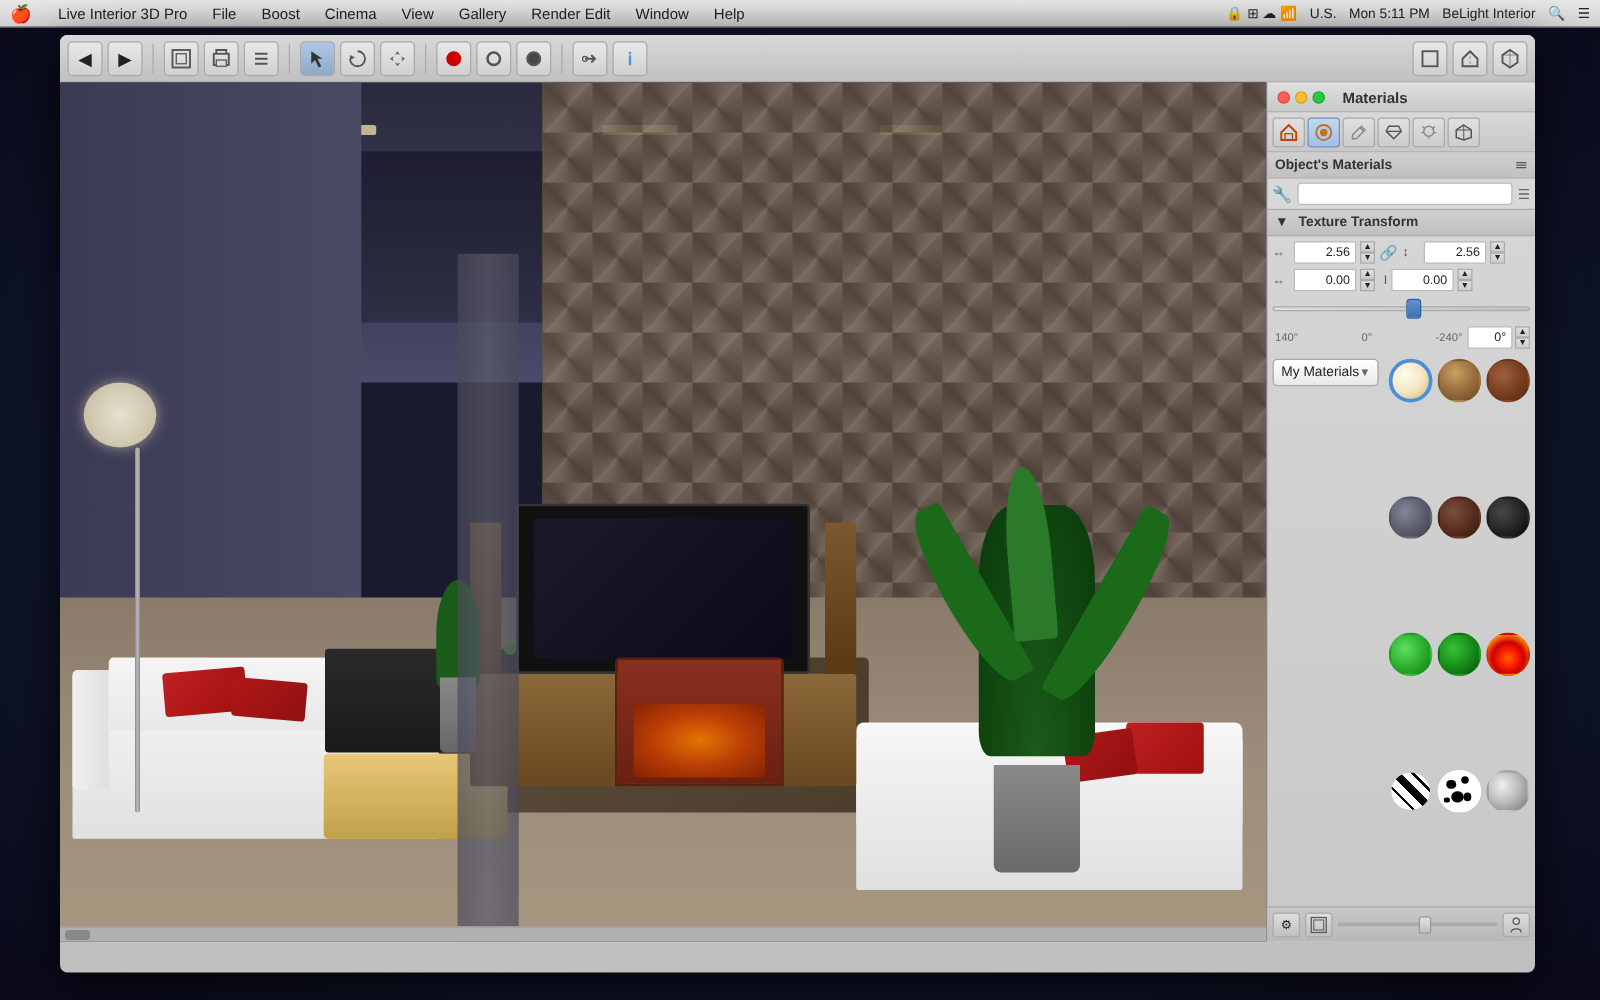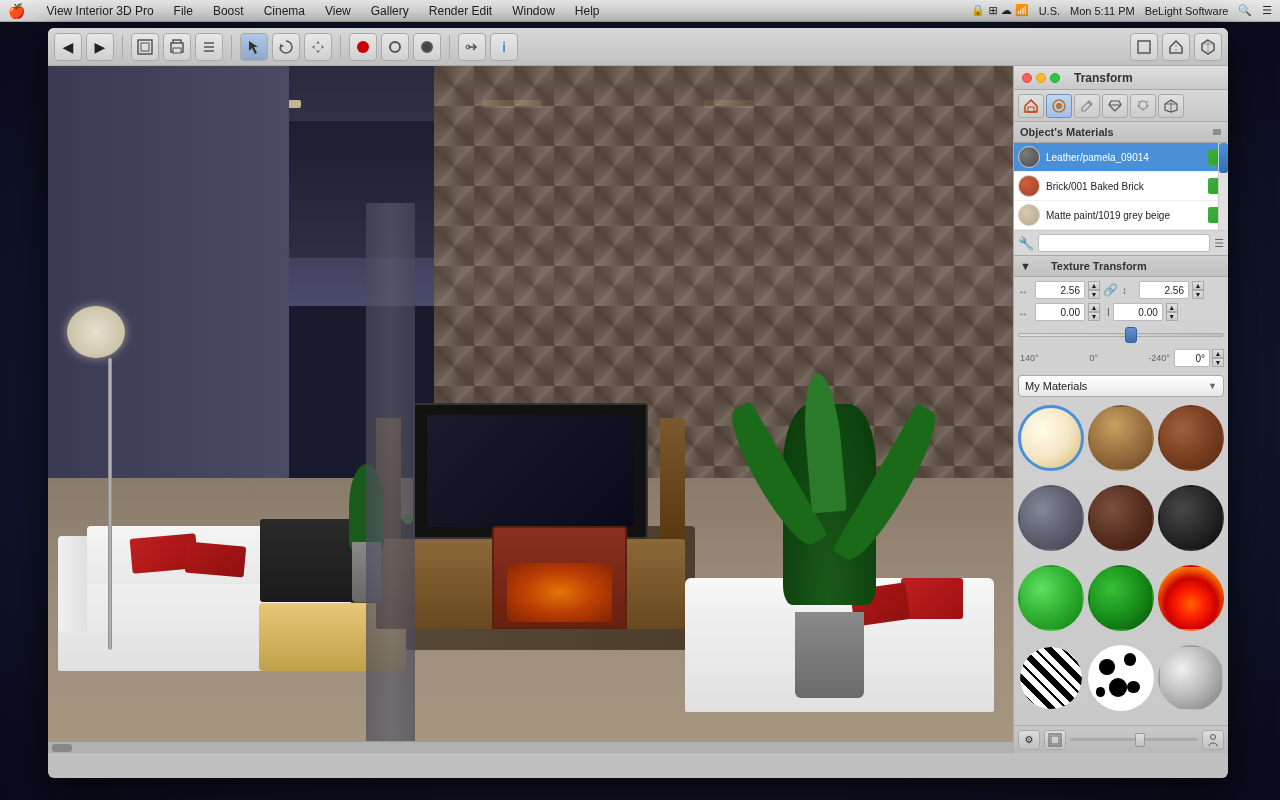--- a/index.html
+++ b/index.html
@@ -237,21 +237,21 @@
     
     .section-header {
       display: flex;
       align-items: center;
       padding: 4px 6px;
       background: linear-gradient(to bottom, #d0d0d0, #c0c0c0);
       border-bottom: 1px solid #aaa;
       font-size: 11px;
       font-weight: 600;
       color: #333;
-      gap: 20px;
+      gap: 8px;
     }
     .material-item {
       display: flex;
       align-items: center;
       padding: 3px 4px;
       border-bottom: 1px solid #eee;
       cursor: pointer;
       gap: 6px;
     }
     .material-item.selected {
@@ -347,21 +347,21 @@
     }
     .rotation-labels {
       display: flex;
       justify-content: space-between;
       font-size: 9px;
       color: #666;
       padding: 0 2px;
     }
 
     
-    .gallery-section { flex: 1; overflow: hidden; display: flex; flex-direction: column; }
+    .gallery-section { flex: 1; overflow: hidden; display: flex; flex-direction: row; }
     .gallery-dropdown {
       margin: 4px;
       height: 22px;
       background: linear-gradient(to bottom, #ffffff, #e8e8e8);
       border: 1px solid #aaa;
       border-radius: 4px;
       display: flex; align-items: center;
       padding: 0 6px;
       cursor: pointer;
     }
@@ -447,34 +447,34 @@
         #fff 14px, #fff 20px
       );
       border-radius: 50%;
     }
   </style>
 </head>
 <body>
 
 <div class="menubar">
   <span class="menubar-apple">🍎</span>
-  <span class="menubar-item">View Interior 3D Pro</span>
+  <span class="menubar-item">Live Interior 3D Pro</span>
   <span class="menubar-item">File</span>
   <span class="menubar-item">Boost</span>
   <span class="menubar-item">Cinema</span>
   <span class="menubar-item">View</span>
   <span class="menubar-item">Gallery</span>
   <span class="menubar-item">Render Edit</span>
   <span class="menubar-item">Window</span>
   <span class="menubar-item">Help</span>
   <div class="menubar-right">
     <span>🔒 ⊞ ☁ 📶</span>
     <span>U.S.</span>
     <span>Mon 5:11 PM</span>
-    <span>BeLight Software</span>
+    <span>BeLight Interior</span>
     <span>🔍</span>
     <span>☰</span>
   </div>
 </div>
 
 <div class="main-window">
 
 
   <div class="toolbar">
     <div class="toolbar-btn">◀</div>
@@ -658,21 +658,21 @@
     </div>
 
     <div class="inspector">
 
       <div class="inspector-titlebar">
         <div class="inspector-traffic">
           <div class="inspector-tl" style="background:#ff5f57;border:1px solid #e0443e;"></div>
           <div class="inspector-tl" style="background:#febc2e;border:1px solid #d4a017;"></div>
           <div class="inspector-tl" style="background:#28c840;border:1px solid #1aab29;"></div>
         </div>
-        <span class="inspector-title">Transform</span>
+        <span class="inspector-title">Materials</span>
       </div>
 
       <div class="inspector-toolbar">
         <div class="insp-btn">
           <svg width="16" height="16" viewBox="0 0 16 16">
               <path d="M8,2 L14,8 L14,14 L2,14 L2,8 Z" fill="none" stroke="#c0400a" stroke-width="1.5"></path>
               <rect x="5" y="9" width="6" height="5" fill="none" stroke="#c0400a" stroke-width="1"></rect>
             </svg>
         </div>
         <div class="insp-btn active">
@@ -711,44 +711,20 @@
       <div class="section-header">
         <span>Object's Materials</span>
         <div style="flex:1"></div>
         <svg width="10" height="10" viewBox="0 0 10 10">
             <line x1="1" y1="3" x2="9" y2="3" stroke="#555" stroke-width="1"></line>
             <line x1="1" y1="5" x2="9" y2="5" stroke="#555" stroke-width="1"></line>
             <line x1="1" y1="7" x2="9" y2="7" stroke="#555" stroke-width="1"></line>
           </svg>
       </div>
 
-      <div style="background:white;border-bottom:1px solid #ccc;position:relative;">
-
-        <div class="material-item selected">
-          <div class="material-swatch" style="background:radial-gradient(circle at 35% 35%, #7a7a7a, #4a4a4a);"></div>
-          <span class="material-name">Leather/pamela_09014</span>
-          <div style="width:16px;height:16px;background:linear-gradient(135deg,#4a4,#2a2);border-radius:2px;"></div>
-        </div>
-
-        <div class="material-item">
-          <div class="material-swatch" style="background:radial-gradient(circle at 35% 35%, #d06040, #a04020);"></div>
-          <span class="material-name">Brick/001 Baked Brick</span>
-          <div style="width:16px;height:16px;background:linear-gradient(135deg,#4a4,#2a2);border-radius:2px;"></div>
-        </div>
-
-        <div class="material-item">
-          <div class="material-swatch" style="background:radial-gradient(circle at 35% 35%, #d8c8b0, #b8a888);"></div>
-          <span class="material-name">Matte paint/1019 grey beige</span>
-          <div style="width:16px;height:16px;background:linear-gradient(135deg,#4a4,#2a2);border-radius:2px;"></div>
-        </div>
-
-        <div style="position:absolute;right:0;top:0;bottom:0;width:10px;background:#e0e0e0;border-left:1px solid #ccc;">
-          <div style="position:absolute;top:0;width:100%;height:35%;background:linear-gradient(to bottom,#4a90d9,#3070b9);border-radius:3px;"></div>
-        </div>
-      </div>
 
       <div class="search-row">
         <span style="font-size:13px;">🔧</span>
         <input class="search-input" type="text" placeholder="" style="">
         <span style="font-size:11px;color:#666;">☰</span>
       </div>
 
       <div class="section-header">
         <span>▼</span>
         <span>Texture Transform</span>

